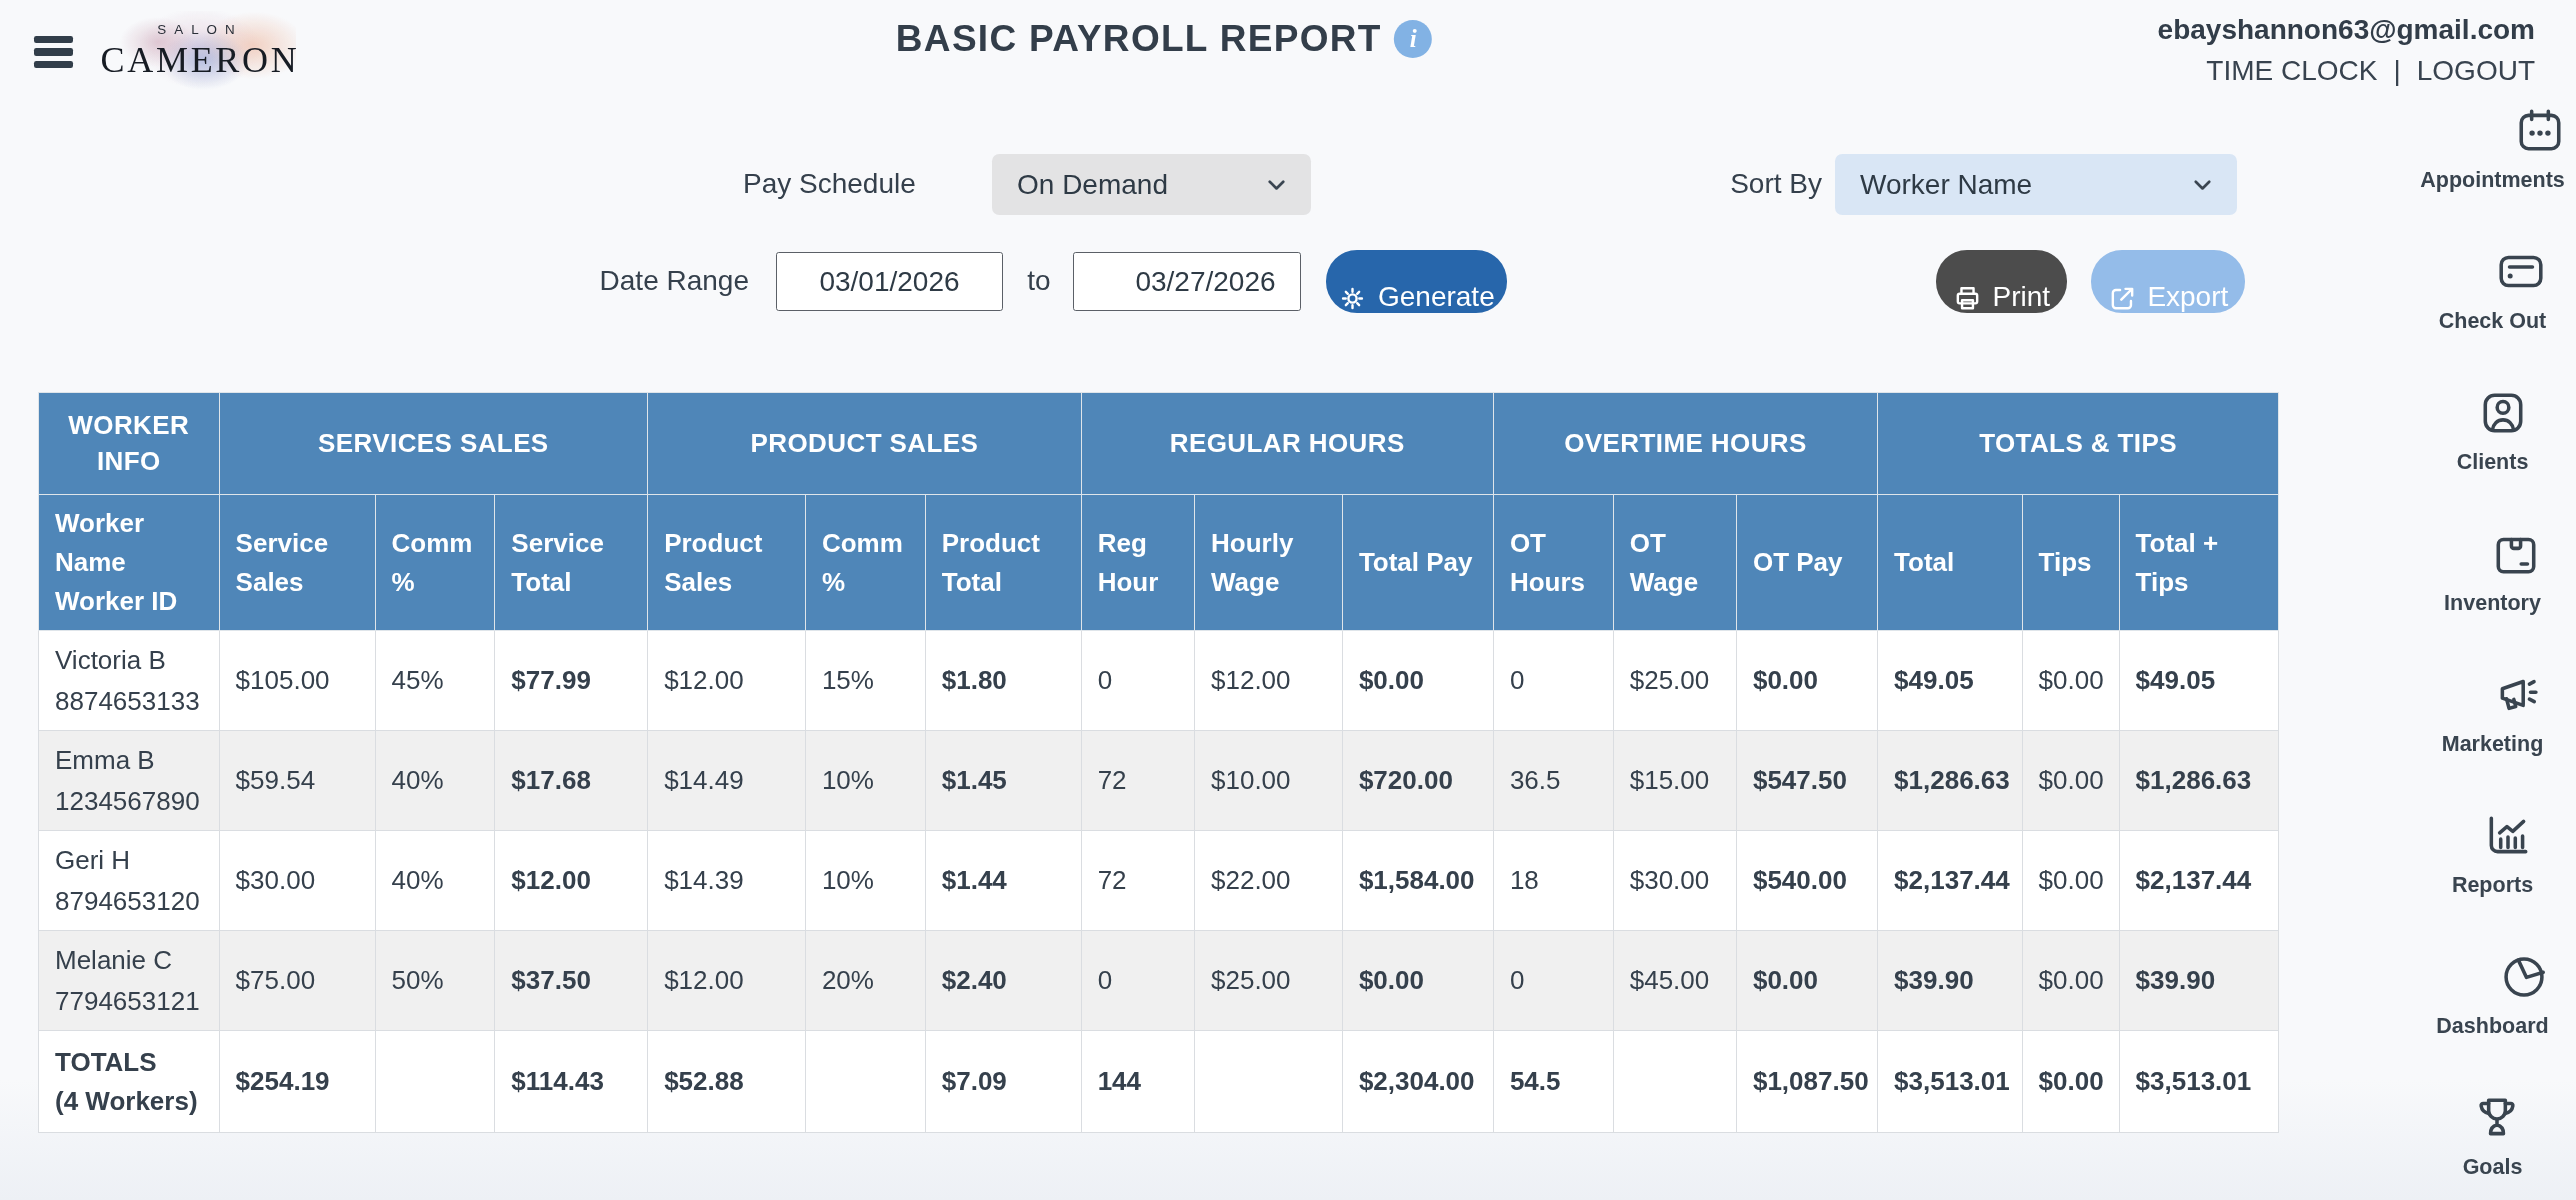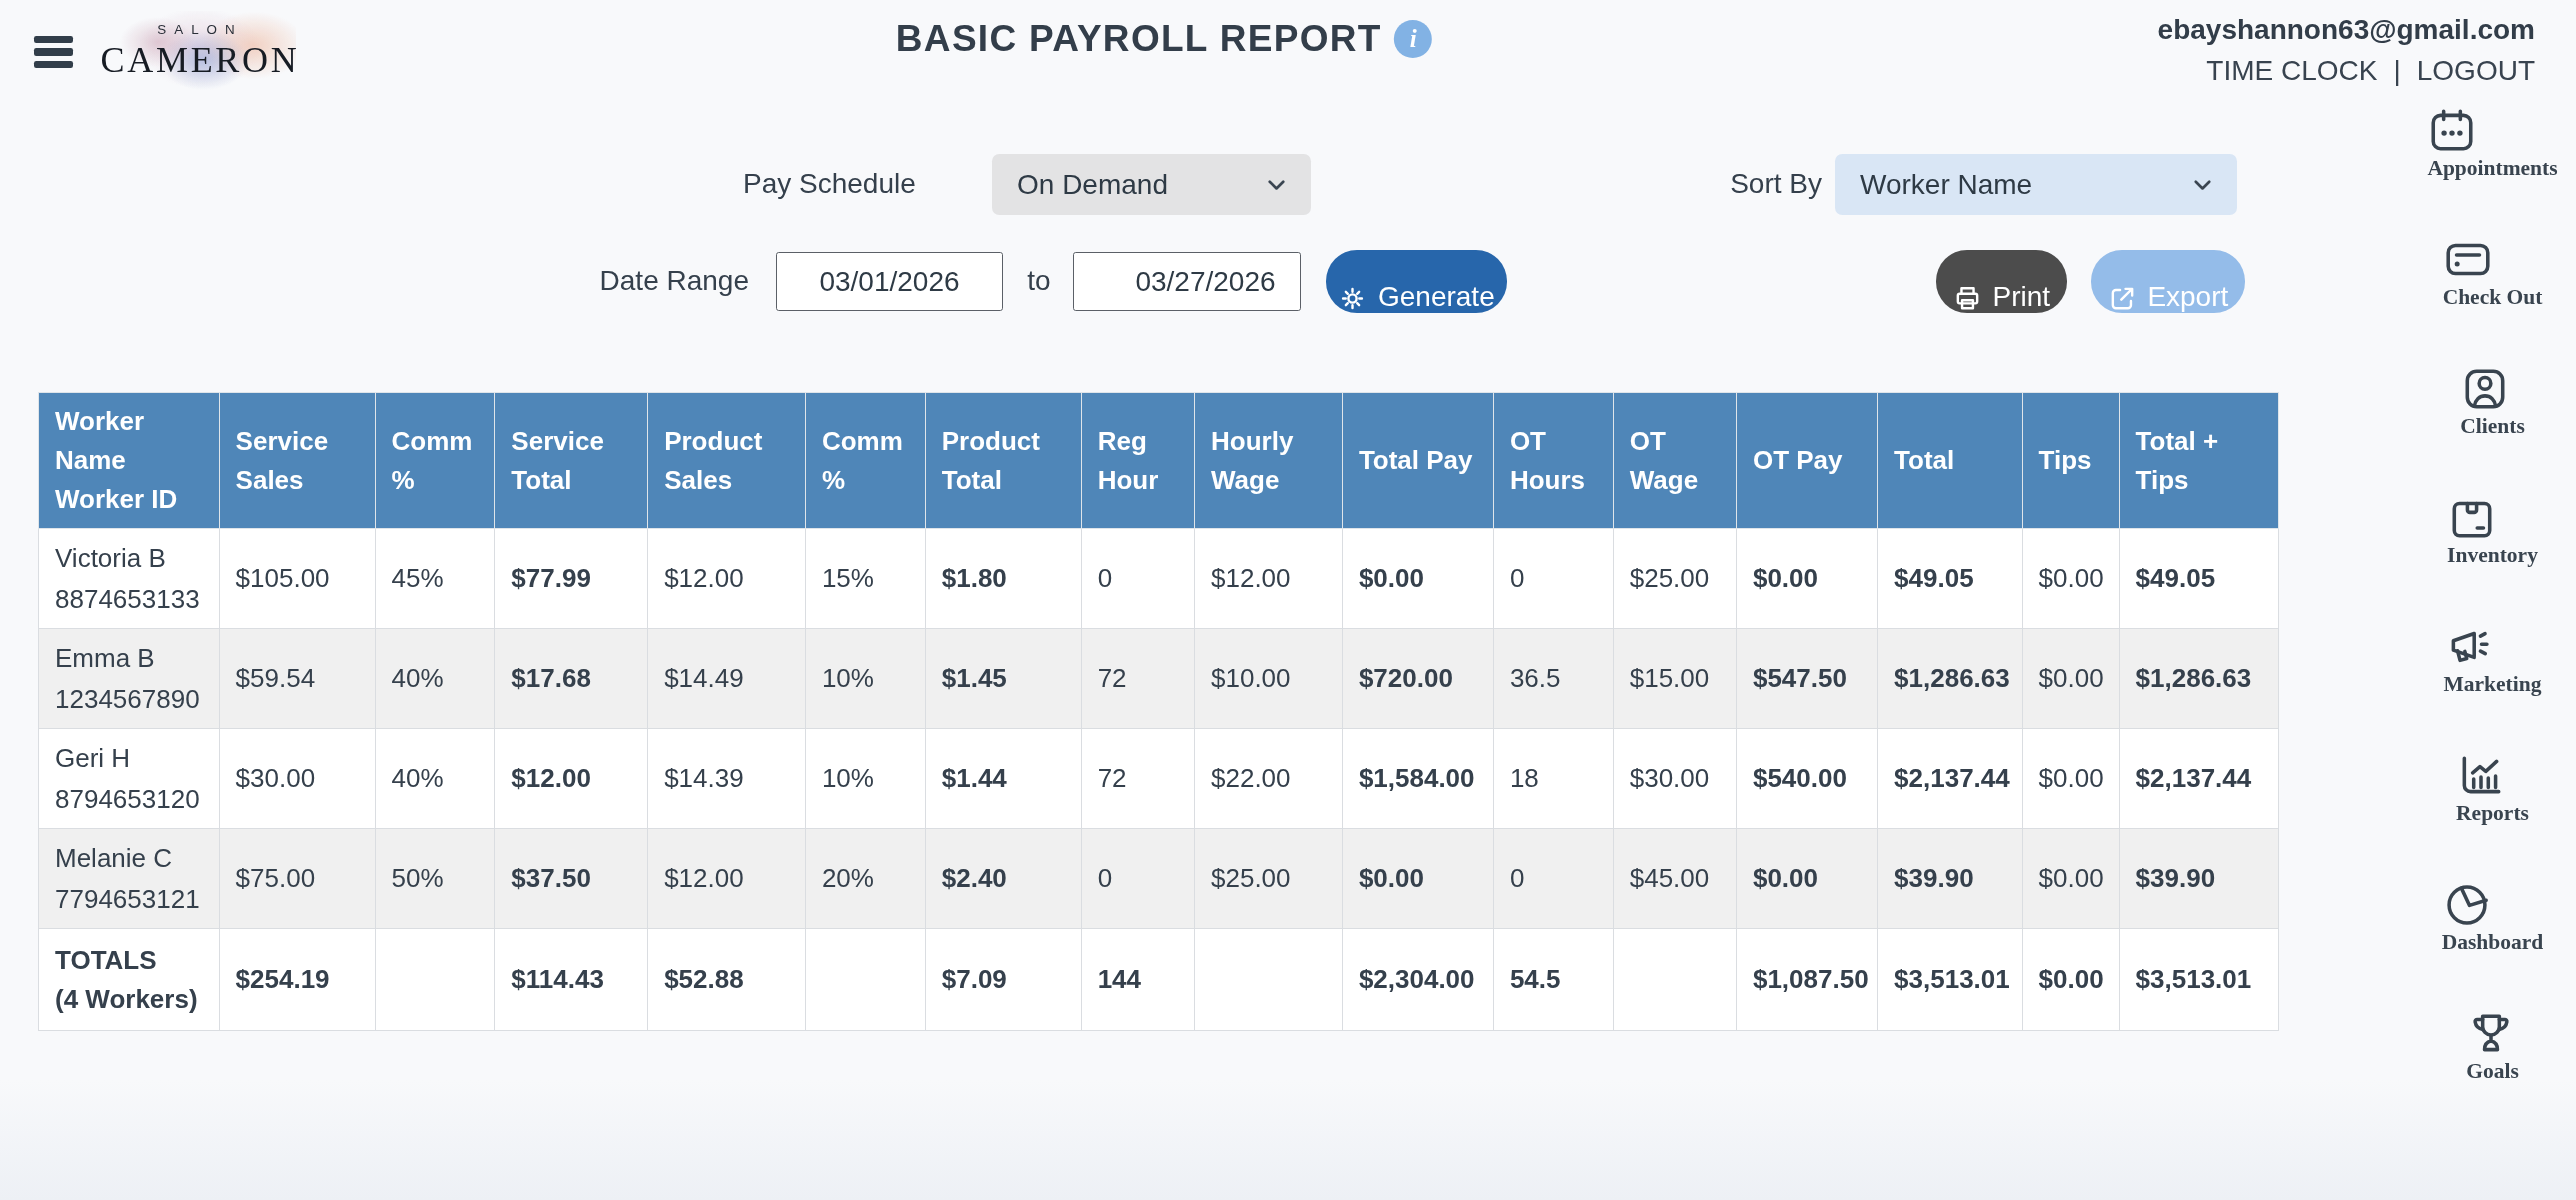--- a/index.html
+++ b/index.html
@@ -42,21 +42,21 @@
     font-family:"Liberation Sans",sans-serif;font-size:28px;color:#2e3a45;text-align:center;padding:0;}
   .pill{position:absolute;height:63px;border:none;border-radius:31px;display:flex;align-items:flex-end;justify-content:center;gap:10.7px;
     color:#fff;font-family:"Liberation Sans",sans-serif;font-size:28px;font-weight:400;cursor:pointer;padding:0 9px;box-sizing:border-box;}
   .pill svg{width:29px;height:29px;}
   .pill svg path,.pill svg rect,.pill svg circle{fill:none;stroke:#fff;stroke-width:2;stroke-linecap:round;stroke-linejoin:round;}
   .btn-generate{background:#2766ab;}
   .btn-print{background:#4c4c4c;}
   .btn-export{background:#94bce9;}
   
   .sidebar{position:absolute;left:2409px;top:106px;width:167px;display:flex;flex-direction:column;align-items:center;gap:54px;}
-  .side-item{display:flex;flex-direction:column;align-items:flex-start;gap:0;cursor:pointer;font-family:Liberation Serif, serif;}
+  .side-item{display:flex;flex-direction:column;align-items:flex-end;gap:12px;cursor:pointer;}
   .side-icon{width:50px;height:50px;}
   .side-icon svg{width:50px;height:50px;}
   .side-icon svg path,.side-icon svg rect,.side-icon svg circle{fill:none;stroke:#39444f;stroke-width:1.7;stroke-linecap:round;stroke-linejoin:round;}
   .side-icon svg .f{fill:#39444f;stroke:none;}
   .side-label{font-size:21.5px;font-weight:700;color:#39444f;white-space:nowrap;}
   
   table.payroll{position:absolute;left:38px;top:392px;width:2241px;border-collapse:collapse;table-layout:fixed;background:#fff;}
   table.payroll th,table.payroll td{box-sizing:border-box;}
   tr.grp th{background:#4f86b8;color:#fff;font-size:26px;font-weight:700;letter-spacing:0.4px;text-align:center;
     height:102px;border:0.9px solid #dfe5ea;padding:5.4px 9px;line-height:1.35;}
@@ -225,20 +225,28 @@
       <col style="width: 6.6%;">
       <col style="width: 6.74%;">
       <col style="width: 5.35%;">
       <col style="width: 5.5%;">
       <col style="width: 6.3%;">
       <col style="width: 6.45%;">
       <col style="width: 4.33%;">
       <col style="width: 7.11%;">
     </colgroup>
     <thead>
+      <tr class="grp">
+        <th colspan="1">WORKER INFO</th>
+        <th colspan="3">SERVICES SALES</th>
+        <th colspan="3">PRODUCT SALES</th>
+        <th colspan="3">REGULAR HOURS</th>
+        <th colspan="3">OVERTIME HOURS</th>
+        <th colspan="3">TOTALS &amp; TIPS</th>
+      </tr>
       <tr class="sub">
         <th>
           <div>Worker Name</div>
           <div>Worker ID</div>
         </th>
         <th>Service Sales</th>
         <th>Comm %</th>
         <th>Service Total</th>
         <th>Product Sales</th>
         <th>Comm %</th>

